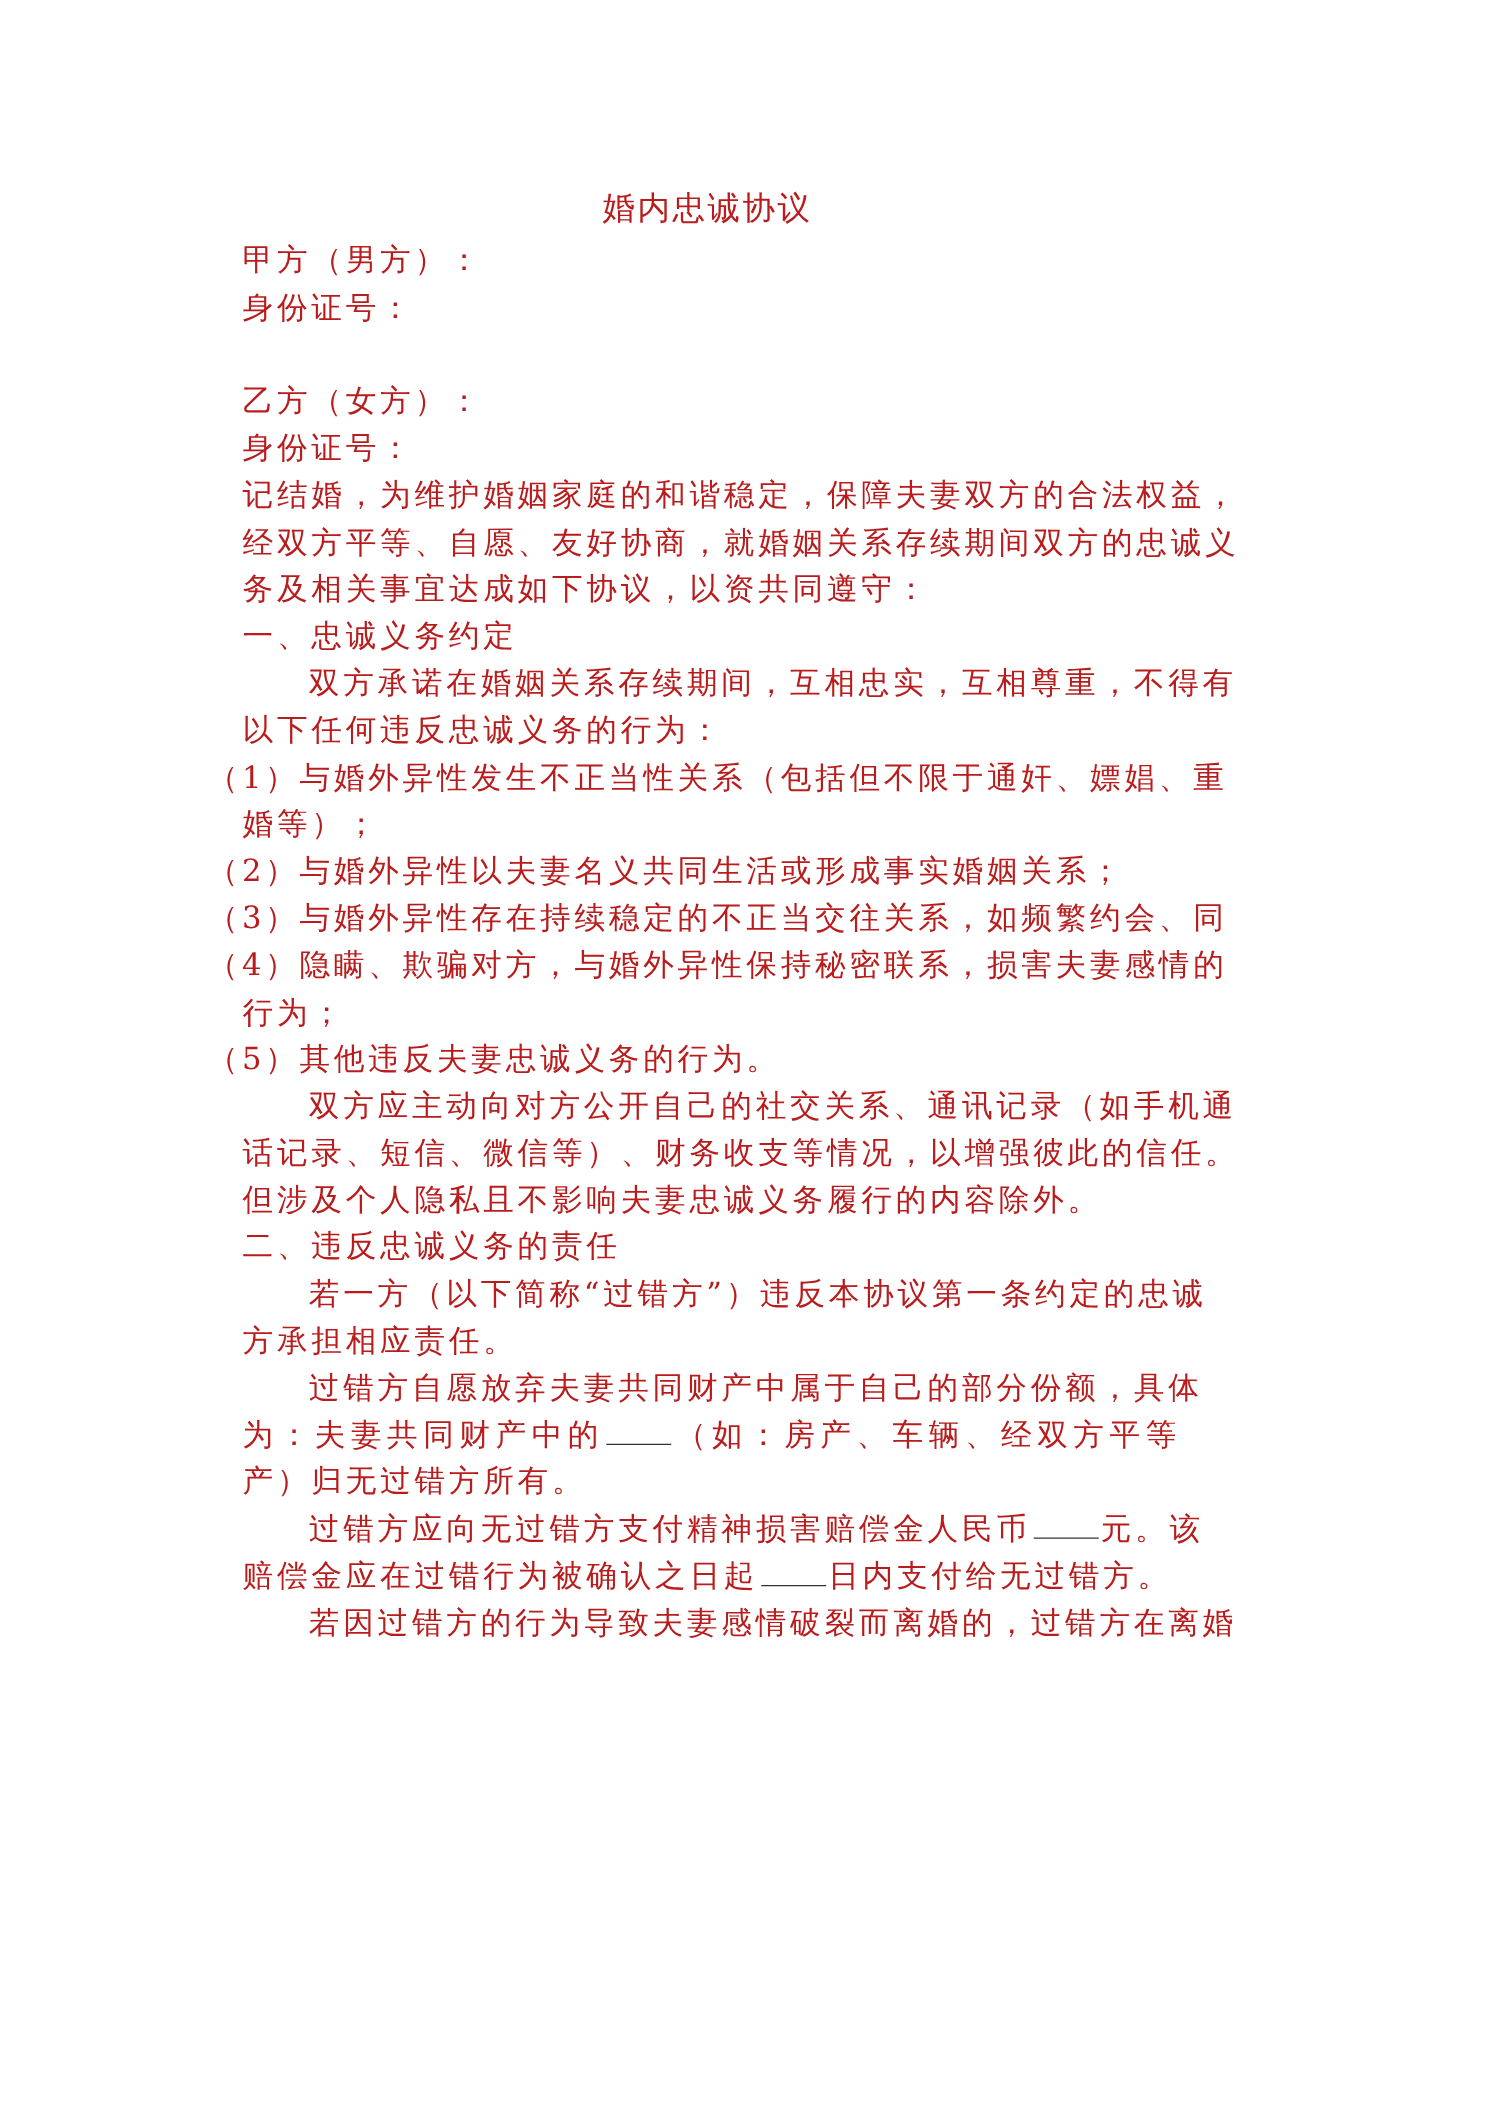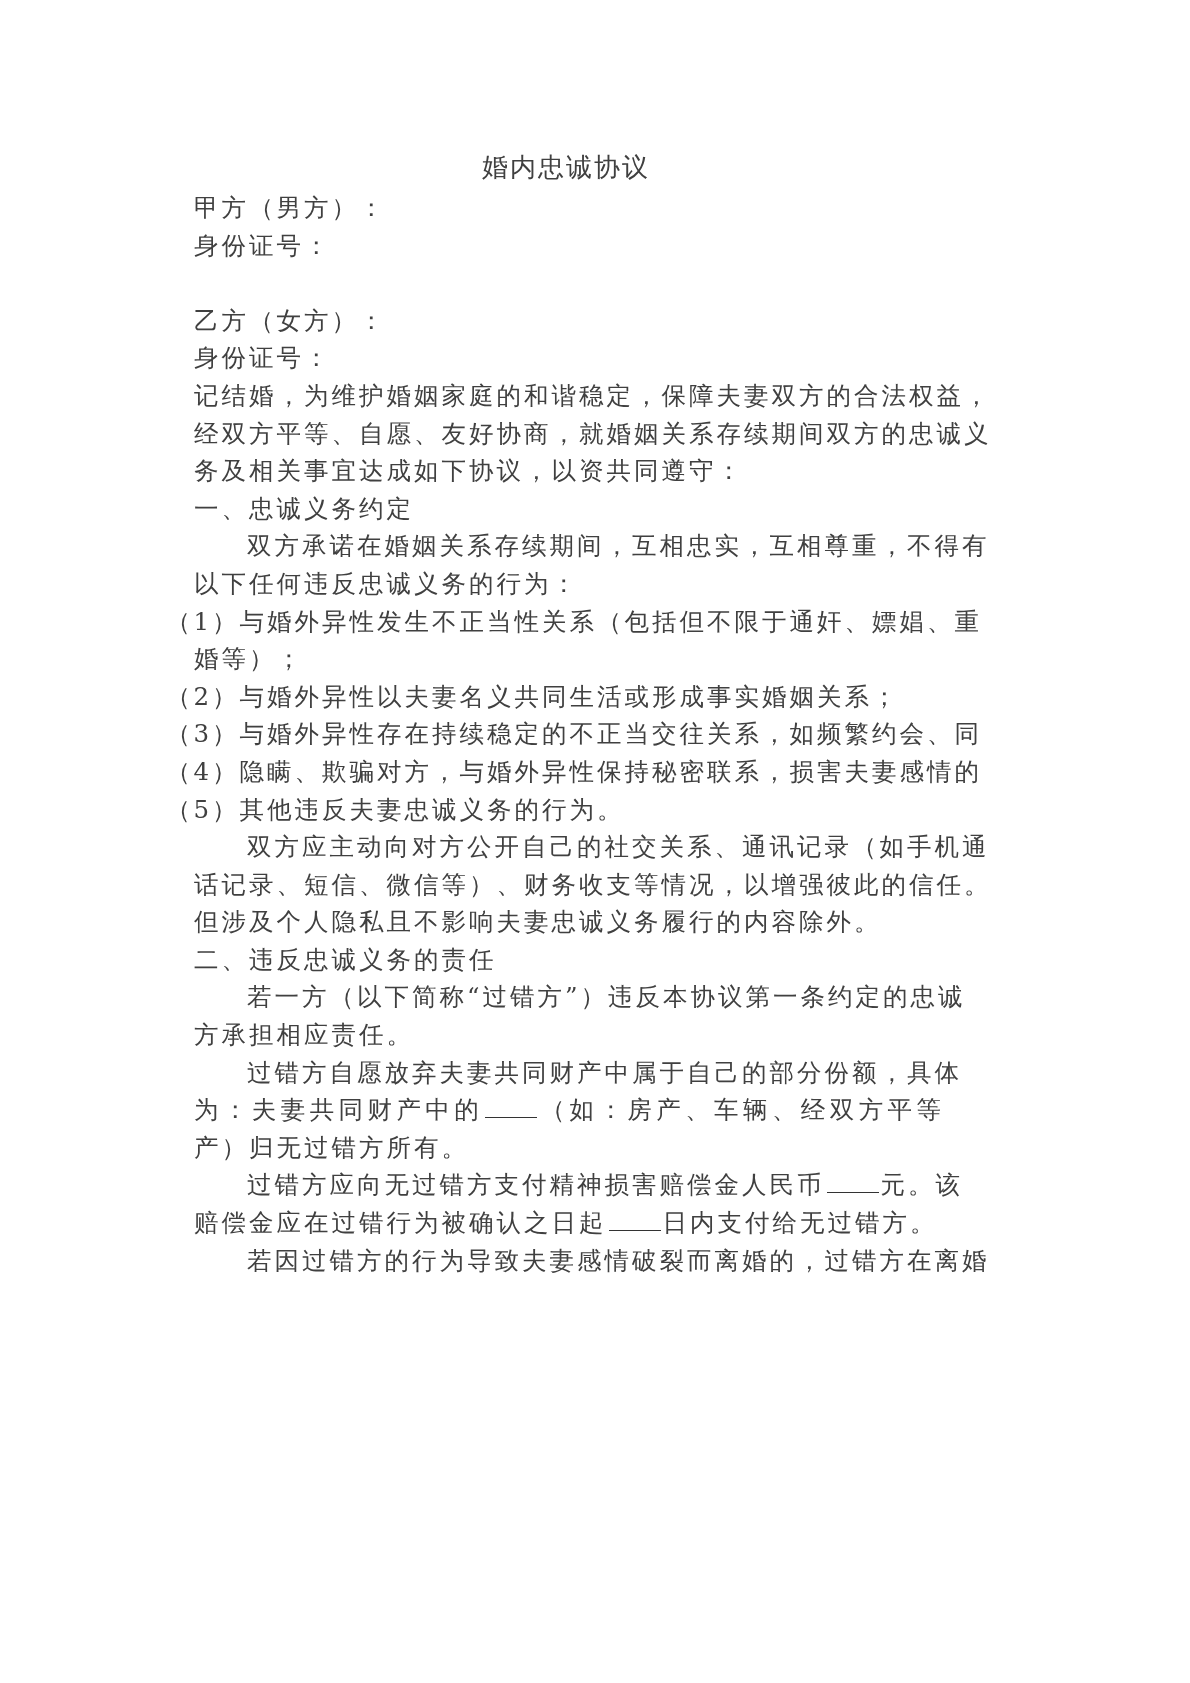--- a/index.html
+++ b/index.html
@@ -1,20 +1,20 @@
 <!DOCTYPE html>
 <html><head>
 <meta charset="utf-8">
 <style>
   html, body { margin: 0; padding: 0; background: #ffffff; }
   body { width: 1190px; height: 1683px; position: relative; overflow: hidden; }
   .page {
     position: absolute; left: 170px; top: 145px; width: 774px;
     font-family: "DejaVu Serif", "Liberation Serif", serif;
-    font-size: 24.5px; color: #404040;
+    font-size: 24.5px; color: #b91c1c;
     letter-spacing: 3px;
   }
   .title {
     text-align: center; font-size: 26px; height: 44px; line-height: 44px;
     letter-spacing: 2px; margin-left: 18px;
   }
   .line { height: 37.6px; line-height: 37.6px; white-space: nowrap; margin-left: 24px; }
   .blank-line { height: 37.6px; }
   .indent { padding-left: 53px; }
   .item { margin-left: -4px; }
@@ -40,20 +40,21 @@
 
   <div class="line">一、忠诚义务约定</div>
   <div class="line indent justify">双方承诺在婚姻关系存续期间，互相忠实，互相尊重，不得有</div>
   <div class="line">以下任何违反忠诚义务的行为：</div>
 
   <div class="line item justify">（1）与婚外异性发生不正当性关系（包括但不限于通奸、嫖娼、重</div>
   <div class="line">婚等）；</div>
   <div class="line item">（2）与婚外异性以夫妻名义共同生活或形成事实婚姻关系；</div>
   <div class="line item justify">（3）与婚外异性存在持续稳定的不正当交往关系，如频繁约会、同</div>
   <div class="line item justify">（4）隐瞒、欺骗对方，与婚外异性保持秘密联系，损害夫妻感情的</div>
+  <div class="line">行为；</div>
   <div class="line item">（5）其他违反夫妻忠诚义务的行为。</div>
 
   <div class="line indent justify">双方应主动向对方公开自己的社交关系、通讯记录（如手机通</div>
   <div class="line justify">话记录、短信、微信等）、财务收支等情况，以增强彼此的信任。</div>
   <div class="line">但涉及个人隐私且不影响夫妻忠诚义务履行的内容除外。</div>
 
   <div class="line">二、违反忠诚义务的责任</div>
   <div class="line indent justify">若一方（以下简称“过错方”）违反本协议第一条约定的忠诚</div>
   <div class="line">方承担相应责任。</div>
 

